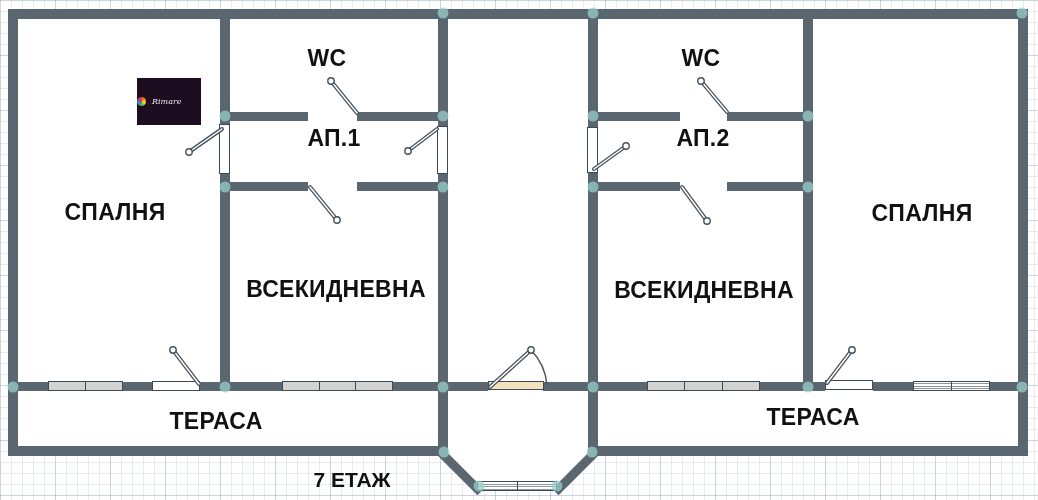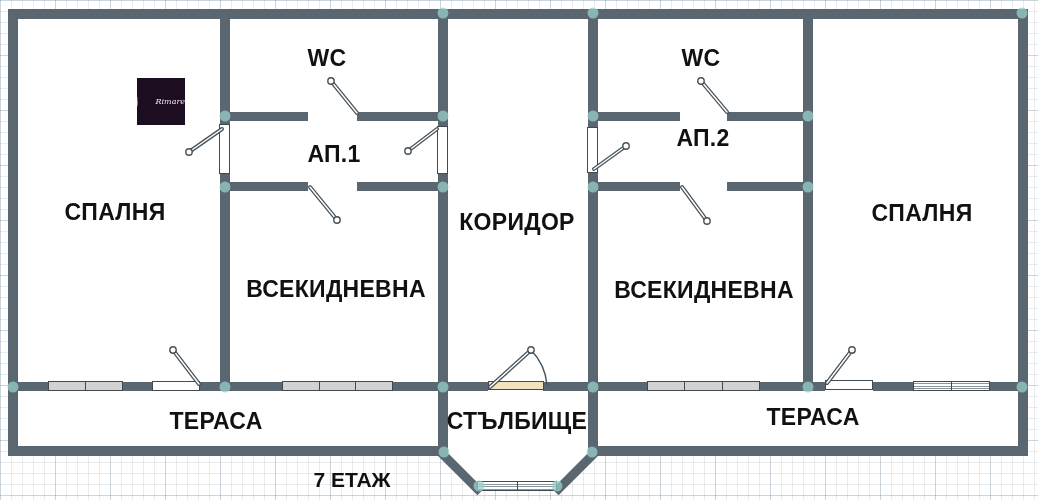--- a/index.html
+++ b/index.html
@@ -25,21 +25,21 @@
   .door{position:absolute;background:#fff;border:1.2px solid #3f4a52;box-sizing:border-box;}
   .door.tan{background:#f2e2c0;}
   .dot{position:absolute;width:11px;height:11px;border-radius:50%;background:rgba(152,208,202,0.75);transform:translate(-50%,-50%);}
   .room-label{position:absolute;transform:translate(-50%,-50%);font-weight:bold;font-size:23px;color:#111;white-space:nowrap;letter-spacing:.3px;}
   .floor-label{position:absolute;transform:translate(-50%,-50%);font-weight:bold;font-size:21px;color:#111;white-space:nowrap;}
   svg.overlay{position:absolute;left:0;top:0;pointer-events:none;}
   .n-out{stroke:#47525b;stroke-width:4;stroke-linecap:round;}
   .n-in{stroke:#ffffff;stroke-width:1.5;stroke-linecap:round;}
   .n-eye{fill:#fff;stroke:#47525b;stroke-width:1.4;}
   .arc{fill:none;stroke:#47525b;stroke-width:1.4;}
-  .logo{position:absolute;left:137px;top:78px;width:48px;height:47px;background:#1d0d21;display:flex;align-items:center;justify-content:space-between;gap:18px;}
+  .logo{position:absolute;left:137px;top:78px;width:64px;height:47px;background:#1d0d21;display:flex;align-items:center;justify-content:flex-start;gap:6px;}
   .logo-dot{width:9px;height:9px;border-radius:50%;background:conic-gradient(#e04030,#f59b1e,#ffd92b,#3fae49,#2e8fe8,#8e44ad,#e04030);}
   .logo-text{color:#ece4f2;font-size:8px;font-style:italic;font-family:"DejaVu Serif",serif;}
 </style>
 </head>
 <body>
 
 <div id="canvas">
 
   <div class="fill" style="left:8px;top:9px;width:1020px;height:382px;"></div>
   <div class="fill" style="left:8px;top:386px;width:440px;height:70px;"></div>
@@ -187,26 +187,24 @@
   <div class="dot" style="left:479px;top:486px;"></div>
   <div class="dot" style="left:557px;top:486px;"></div>
 
   <div class="logo">
     <span class="logo-dot"></span>
     <span class="logo-text">Rimare</span>
   </div>
 
   <span class="room-label" style="left:115px;top:212px;">СПАЛНЯ</span>
   <span class="room-label" style="left:327px;top:58px;">WC</span>
-  <span class="room-label" style="left:334px;top:154px;text-align:right;">АП.1</span>
-  <span class="room-label" style="left:517px;top:222px;">КОРИДОР</span>
+  <span class="room-label" style="left:334px;top:138px;text-align:right;">АП.1</span>
   <span class="room-label" style="left:336px;top:289px;">ВСЕКИДНЕВНА</span>
   <span class="room-label" style="left:701px;top:58px;">WC</span>
   <span class="room-label" style="left:703px;top:138px;">АП.2</span>
   <span class="room-label" style="left:704px;top:290px;">ВСЕКИДНЕВНА</span>
   <span class="room-label" style="left:922px;top:213px;">СПАЛНЯ</span>
   <span class="room-label" style="left:216px;top:421px;">ТЕРАСА</span>
-  <span class="room-label" style="left:517px;top:421px;">СТЪЛБИЩЕ</span>
   <span class="room-label" style="left:813px;top:417px;">ТЕРАСА</span>
 
   <span class="floor-label" style="left:352px;top:480px;">7 ЕТАЖ</span>
 
 </div>
 
 </body></html>

